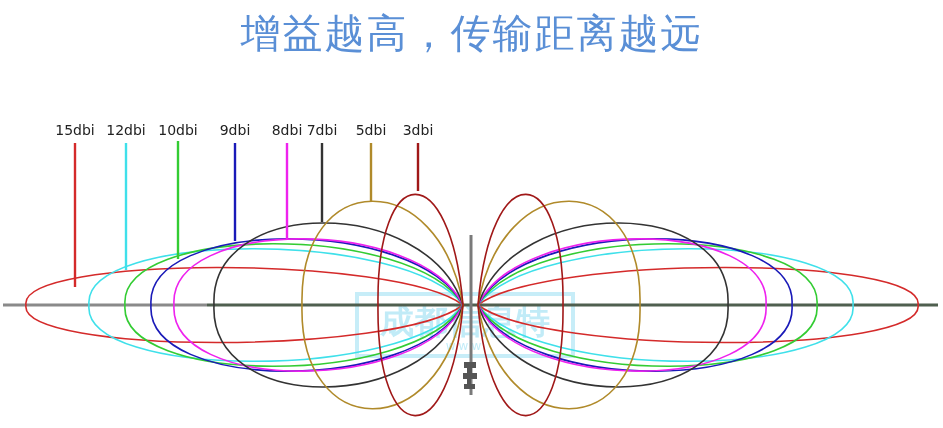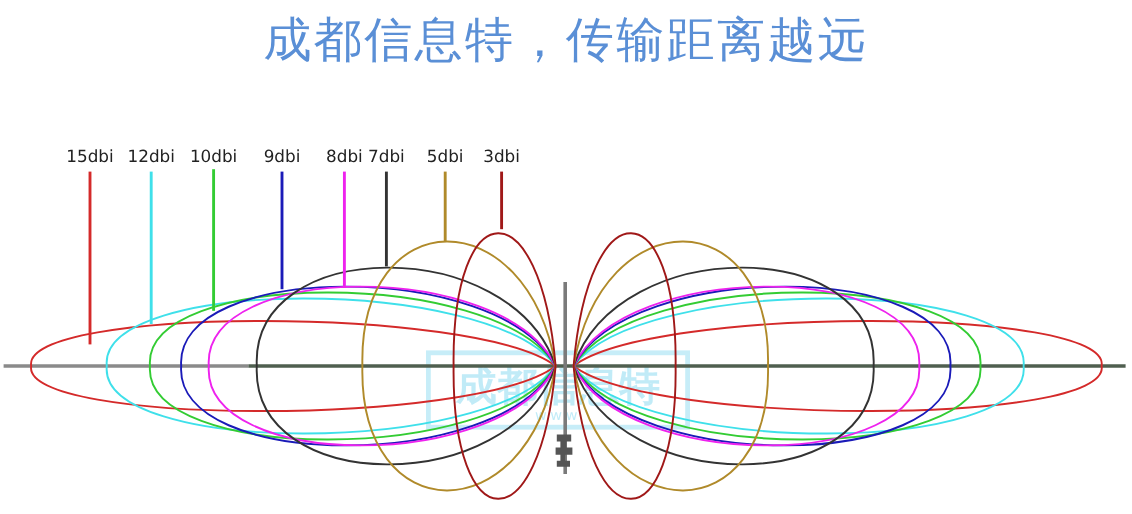--- a/index.html
+++ b/index.html
@@ -9,21 +9,21 @@
       font-size: 40px; letter-spacing: 2px; color: #5a8fd6; font-family: "DejaVu Sans", sans-serif;
     }
     svg.diagram { position: absolute; left: 0; top: 0; }
     .lbl { font-family: "DejaVu Sans", sans-serif; font-size: 14px; fill: #222; }
     .wm-text { font-family: "DejaVu Sans", sans-serif; font-weight: bold; font-size: 34px; fill: #8fdcf2; opacity: 0.55; }
     .wm-sub { font-family: "DejaVu Sans", sans-serif; font-size: 12px; fill: #8fdcf2; opacity: 0.55; letter-spacing: 3px; }
   </style>
 </head>
 <body>
 
-<div class="title">成都信息特，传输距离越远</div>
+<div class="title">增益越高，传输距离越远</div>
 
 <svg class="diagram" width="943" height="428" viewBox="0 0 943 428" xmlns="http://www.w3.org/2000/svg">
   <g id="watermark">
       <rect x="357" y="294" width="216" height="62" fill="none" stroke="#8fdcf2" stroke-width="4" opacity="0.5"></rect>
       <text x="465" y="333" text-anchor="middle" class="wm-text">成都信息特</text>
       <text x="465" y="350" text-anchor="middle" class="wm-sub">www</text>
     </g>
   <g id="axis">
       <line x1="3" y1="305" x2="207" y2="305" stroke="#8a8a8a" stroke-width="3"></line>
       <line x1="207" y1="305" x2="938" y2="305" stroke="#4f5f4f" stroke-width="3"></line>

